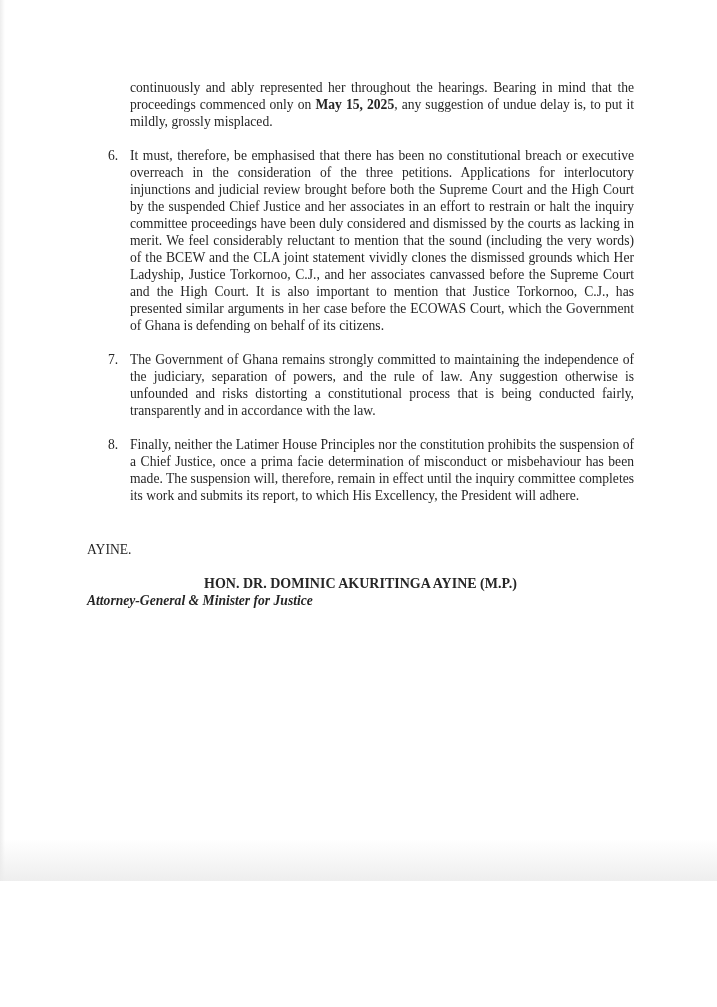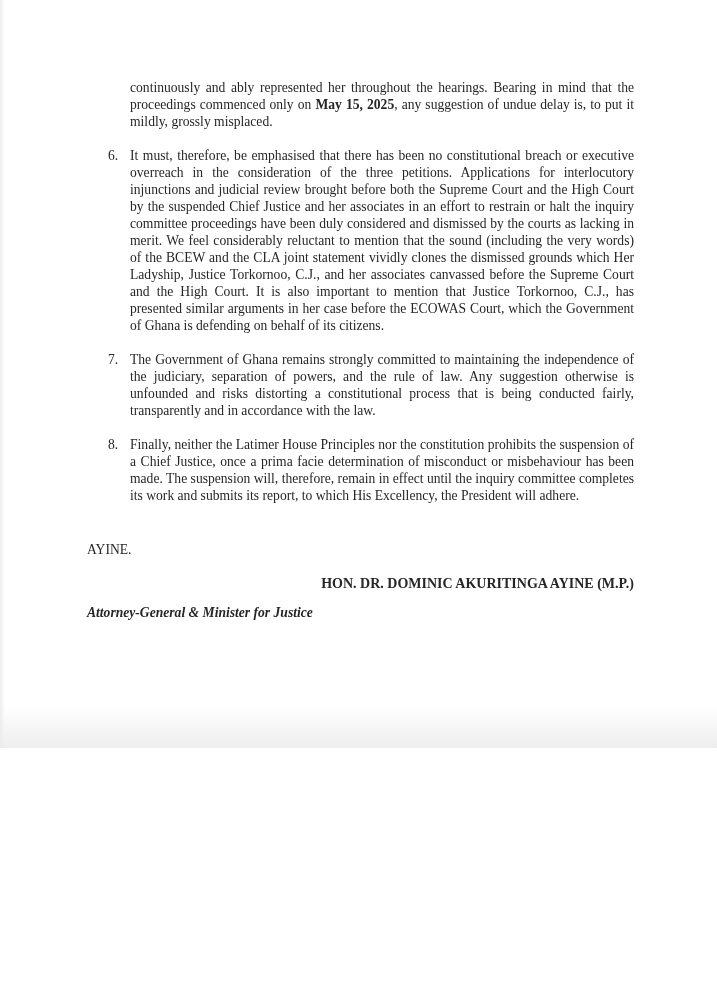--- a/index.html
+++ b/index.html
@@ -3,21 +3,21 @@
 <meta charset="utf-8">
 <style>
   html, body {
     margin: 0;
     padding: 0;
     background: #ffffff;
   }
   .page {
     position: relative;
     width: 717px;
-    height: 748px;
+    height: 881px;
     background: #ffffff;
     font-family: "Liberation Serif", serif;
     color: #262626;
     overflow: hidden;
   }
   
   .page::before {
     content: "";
     position: absolute;
     left: 0; top: 0; bottom: 0;
@@ -63,24 +63,24 @@
   .seg-bold { font-weight: bold; }
   .seg-italic { }
   .signed {
     margin: 37px 0 0 -21px;
     text-align: left;
   }
   .signatory-name {
     margin: 17px 0 0 -21px;
     font-weight: bold;
     font-size: 14px;
-    text-align: right;
+    text-align: center;
   }
   .signatory-title {
-    margin: 12px 0 0 -21px;
+    margin: 0 0 0 -21px;
     font-weight: bold;
     font-style: italic;
     font-size: 13.6px;
     text-align: left;
   }
   .footer {
     position: absolute;
     left: 0;
     right: 0;
     top: 941px;

